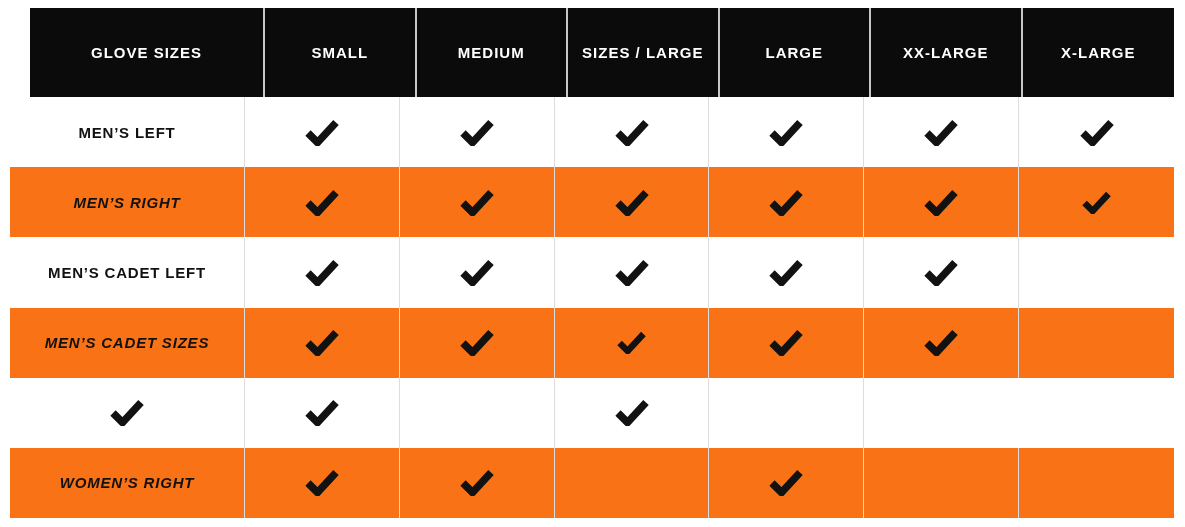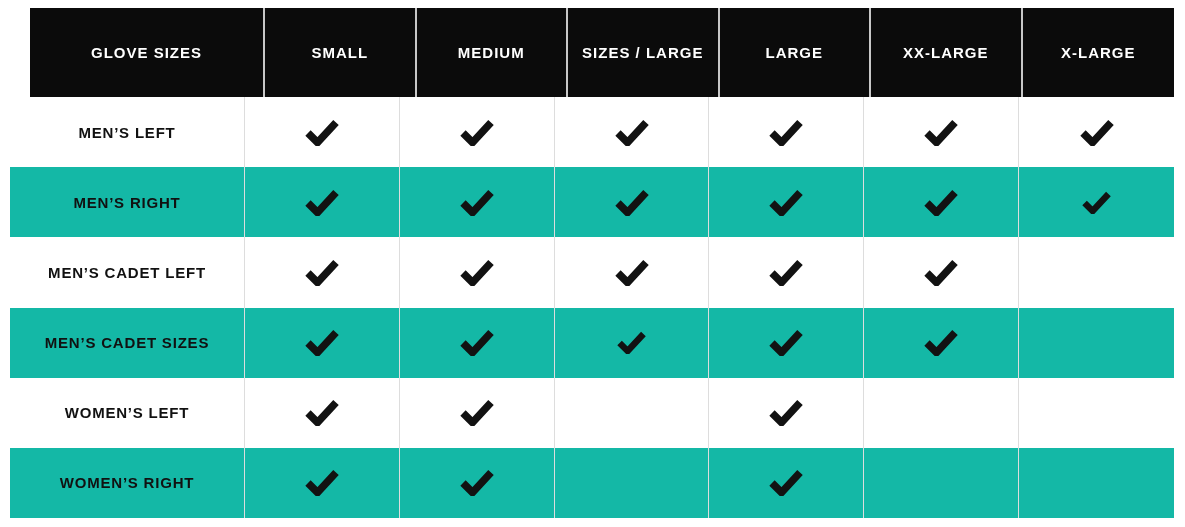--- a/index.html
+++ b/index.html
@@ -42,21 +42,21 @@
   .header-cell .hlabel {
     max-width: 122px;
     line-height: 1.45;
   }
   .body-row {
     flex: 1 1 0;
     display: grid;
     grid-template-columns: 235px repeat(6, 1fr);
     background: #ffffff;
   }
-  .body-row.alt { background: #14b8a6; }
+  .body-row.alt { background: #f97316; font-style: italic; }
   .body-cell {
     display: flex;
     align-items: center;
     justify-content: center;
     border-right: 1px solid #dddddd;
   }
   .body-cell:last-child { border-right: none; }
   .row-label {
     font-weight: bold;
     font-size: 15px;
@@ -265,23 +265,20 @@
           <span class="check-icon">
             <svg width="36" height="27" viewBox="0 0 36 27" xmlns="http://www.w3.org/2000/svg">
               <polyline points="4,14 13.5,23.5 32,3.5" fill="none" stroke="#121212" stroke-width="7.5" stroke-linecap="butt" stroke-linejoin="miter"></polyline>
             </svg>
           </span>
         </div>
         <div class="body-cell"></div>
       </div>
       <div class="body-row">
         <div class="body-cell">
-          <span class="row-label">WOMEN’S LEFT</span>
-        </div>
-        <div class="body-cell">
           <span class="check-icon">
             <svg width="36" height="27" viewBox="0 0 36 27" xmlns="http://www.w3.org/2000/svg">
               <polyline points="4,14 13.5,23.5 32,3.5" fill="none" stroke="#121212" stroke-width="7.5" stroke-linecap="butt" stroke-linejoin="miter"></polyline>
             </svg>
           </span>
         </div>
         <div class="body-cell">
           <span class="check-icon">
             <svg width="36" height="27" viewBox="0 0 36 27" xmlns="http://www.w3.org/2000/svg">
               <polyline points="4,14 13.5,23.5 32,3.5" fill="none" stroke="#121212" stroke-width="7.5" stroke-linecap="butt" stroke-linejoin="miter"></polyline>

